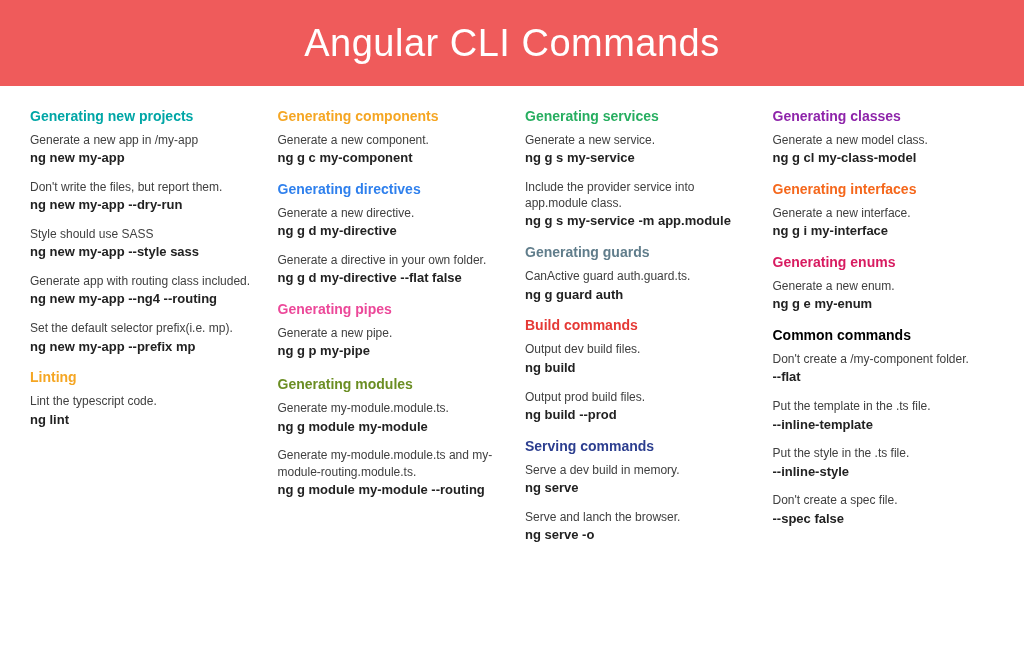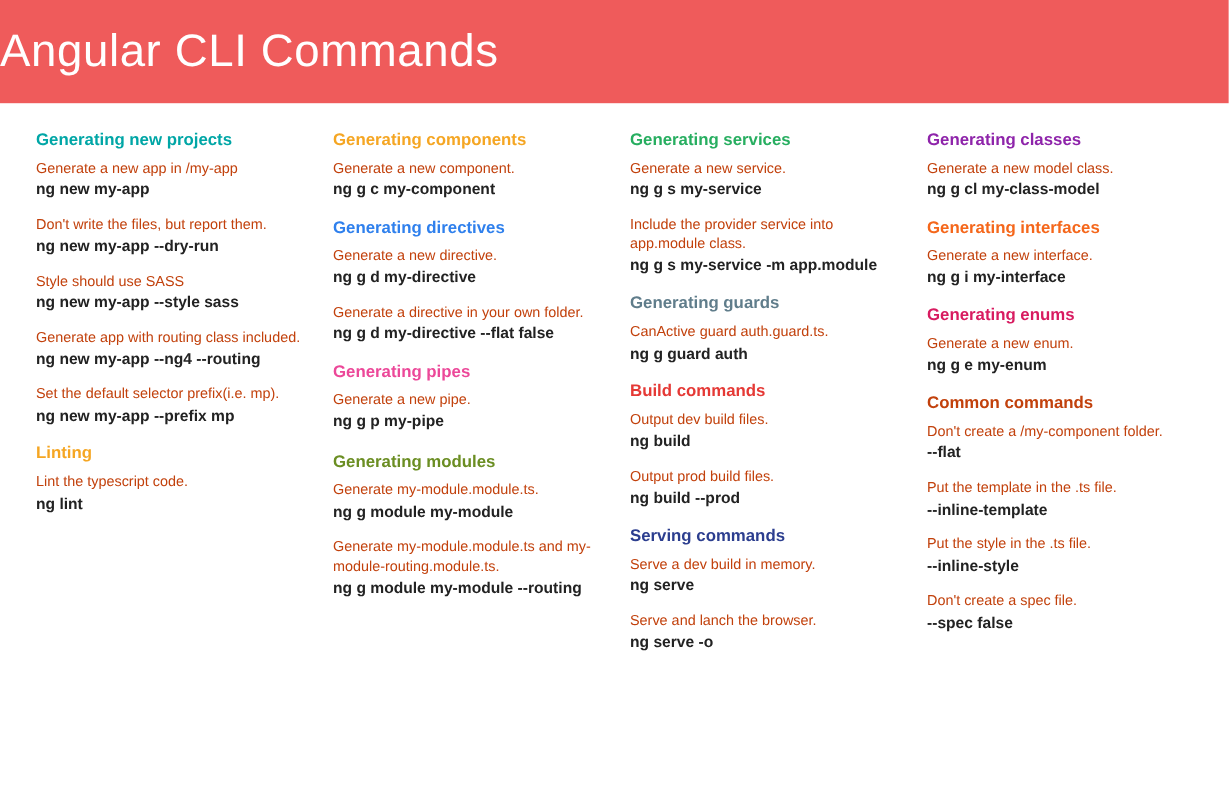--- a/index.html
+++ b/index.html
@@ -9,21 +9,21 @@
     width: 1024px;
     height: 663px;
     overflow: hidden;
     color: #333;
   }
   .header {
     background: #ef5b5b;
     height: 86px;
     display: flex;
     align-items: center;
-    justify-content: flex-start;
+    justify-content: center;
   }
   .header h1 {
     color: #ffffff;
     font-weight: 400;
     font-size: 38px;
     letter-spacing: 0.5px;
   }
   .content {
     display: flex;
     padding: 22px 30px 10px 30px;
@@ -35,21 +35,21 @@
   }
   .section-title {
     font-size: 14px;
     font-weight: 700;
     margin-bottom: 8px;
     margin-top: 14px;
   }
   .section-title.first { margin-top: 0; }
   .desc {
     font-size: 12px;
-    color: #c2410c;
+    color: #404040;
     line-height: 1.35;
     margin-bottom: 2px;
   }
   .cmd {
     font-size: 13px;
     color: #222;
     font-weight: 600;
     margin-bottom: 12px;
     line-height: 1.3;
   }
@@ -60,21 +60,21 @@
   .c-blue      { color: #2f80ed; }
   .c-dteal     { color: #ec4899; }
   .c-olive     { color: #6b8e23; margin-top: 16px; }
   .c-green     { color: #27ae60; }
   .c-slate     { color: #607d8b; }
   .c-red       { color: #e53935; }
   .c-navy      { color: #2c3e8f; }
   .c-purple    { color: #8e24aa; }
   .c-dorange   { color: #f5671b; }
   .c-pink      { color: #d81b60; }
-  .c-crimson   { color: #c2410c; }
+  .c-crimson   { color: #000000; }
 </style>
 </head>
 <body>
 
 <div class="header">
   <h1>Angular CLI Commands</h1>
 </div>
 
 <div class="content" id="content">
     <div class="col">

